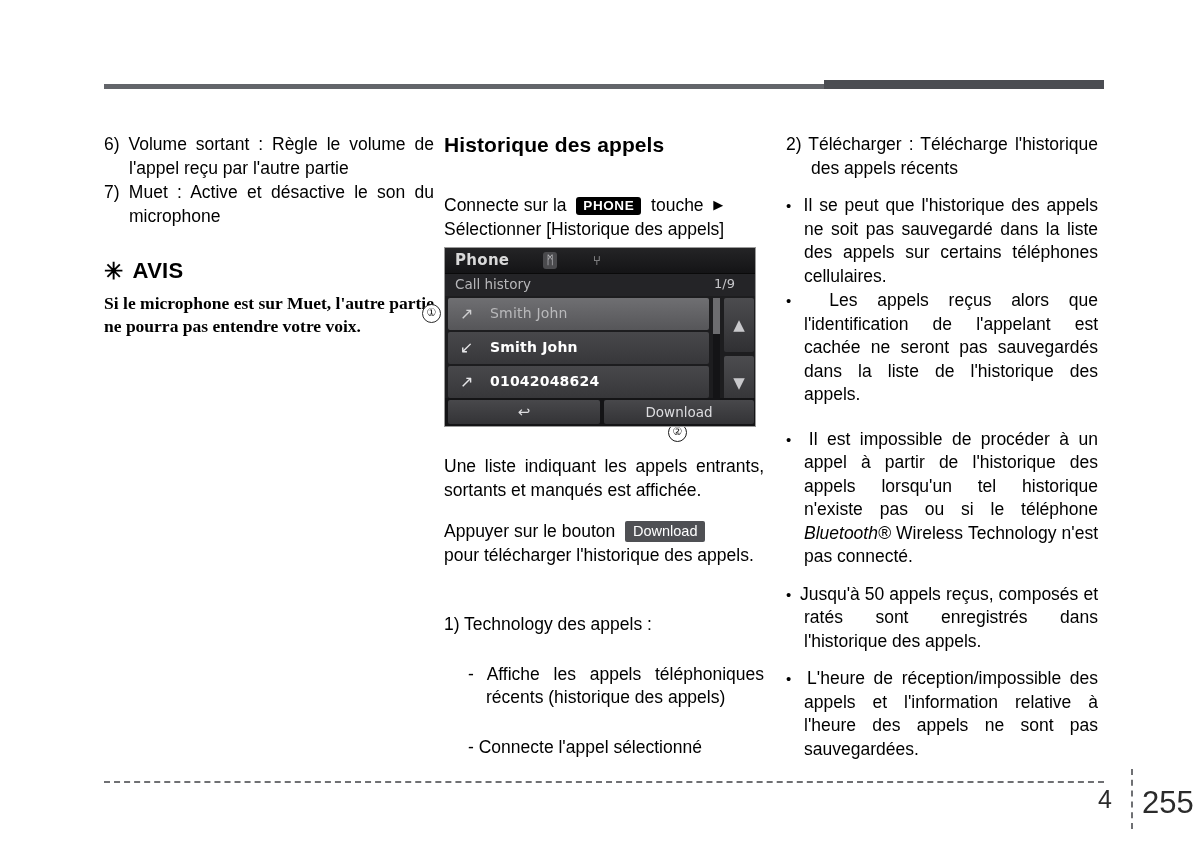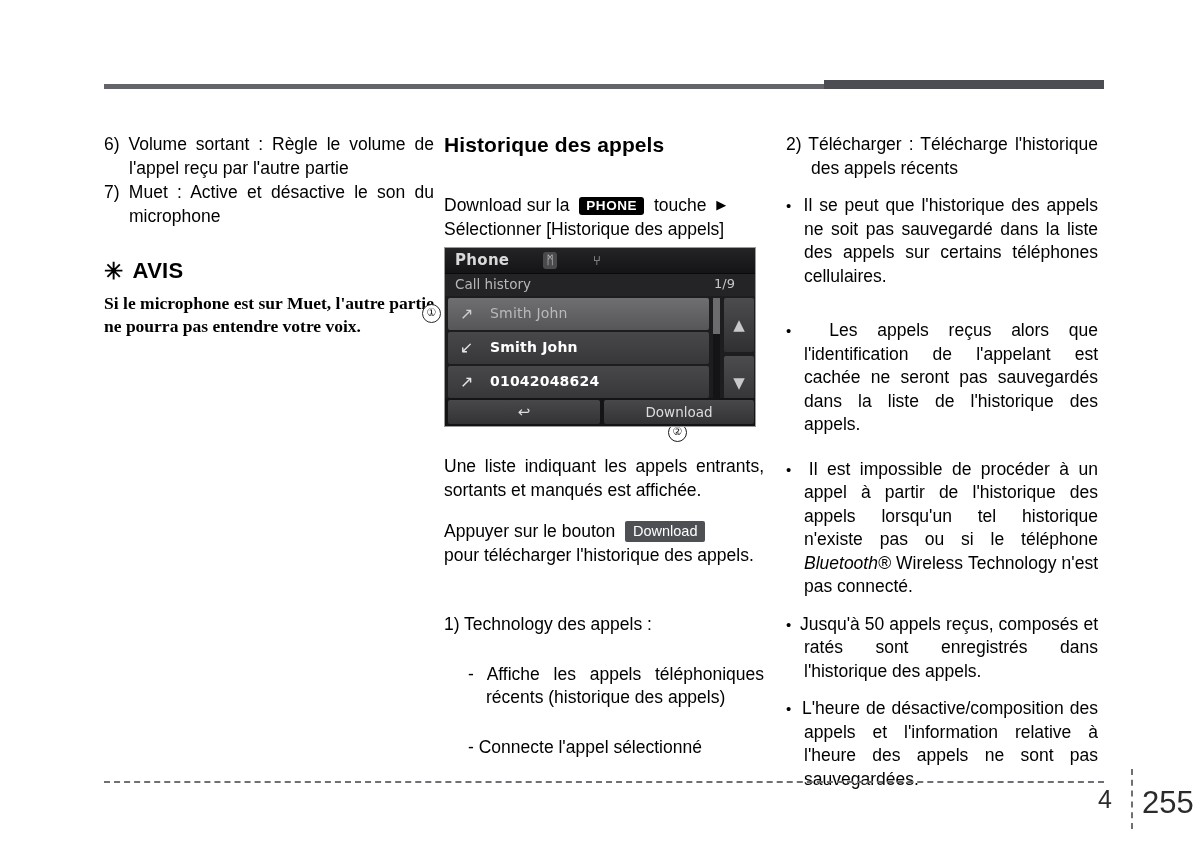--- a/index.html
+++ b/index.html
@@ -378,21 +378,21 @@
     </div>
     <p id="avis-body">Si le microphone est sur Muet, l'autre partie ne pourra pas entendre votre voix.</p>
   </div>
 
 </div>
 
 <div class="column" id="col-mid">
 
   <h2 id="mid-heading">Historique des appels</h2>
 
-  <p class="body-text"><span>Download sur la</span>&nbsp;&nbsp;<span class="key-badge">PHONE</span>&nbsp;&nbsp;<span>touche</span>&nbsp;&nbsp;<span class="arrow-glyph">▶</span><br><span>Sélectionner [Historique des appels]</span></p>
+  <p class="body-text"><span>Connecte sur la</span>&nbsp;&nbsp;<span class="key-badge">PHONE</span>&nbsp;&nbsp;<span>touche</span>&nbsp;&nbsp;<span class="arrow-glyph">▶</span><br><span>Sélectionner [Historique des appels]</span></p>
 
 </div>
 
 <div id="device-wrap">
 
   <div class="callout" id="callout-1">①</div>
   <div class="callout" id="callout-2">②</div>
 
   <div id="device">
 
@@ -448,26 +448,26 @@
   <p class="dash-item block-gap"><span>-</span> <span>Connecte l'appel sélectionné</span></p>
 
 </div>
 
 <div class="column" id="col-right">
 
   <p class="num-item"><span>2)</span> <span>Télécharger : Télécharge l'historique des appels récents</span></p>
 
   <p class="bullet-item" style="margin-top:14px;">Il se peut que l'historique des appels ne soit pas sauvegardé dans la liste des appels sur certains téléphones cellulaires.</p>
 
-  <p class="bullet-item" style="margin-top:31px;">Les appels reçus alors que l'identification de l'appelant est cachée ne seront pas sauvegardés dans la liste de l'historique des appels.</p>
+  <p class="bullet-item" style="margin-top:1px;">Les appels reçus alors que l'identification de l'appelant est cachée ne seront pas sauvegardés dans la liste de l'historique des appels.</p>
 
   <p class="bullet-item" style="margin-top:21px;"><span>Il est impossible de procéder à un appel à partir de l'historique des appels lorsqu'un tel historique n'existe pas ou si le téléphone </span><em>Bluetooth®</em><span> Wireless Technology n'est pas connecté.</span></p>
 
   <p class="bullet-item" style="margin-top:14px;">Jusqu'à 50 appels reçus, composés et ratés sont enregistrés dans l'historique des appels.</p>
 
-  <p class="bullet-item" style="margin-top:14px;">L'heure de désactive/composition des appels et l'information relative à l'heure des appels ne sont pas sauvegardées.</p>
+  <p class="bullet-item" style="margin-top:14px;">L'heure de réception/impossible des appels et l'information relative à l'heure des appels ne sont pas sauvegardées.</p>
 
 </div>
 
 <div id="footer-rule"></div>
 <div id="footer-vrule"></div>
 <div id="footer-chapter">4</div>
 <div id="footer-page">255</div>
 
 </body></html>

